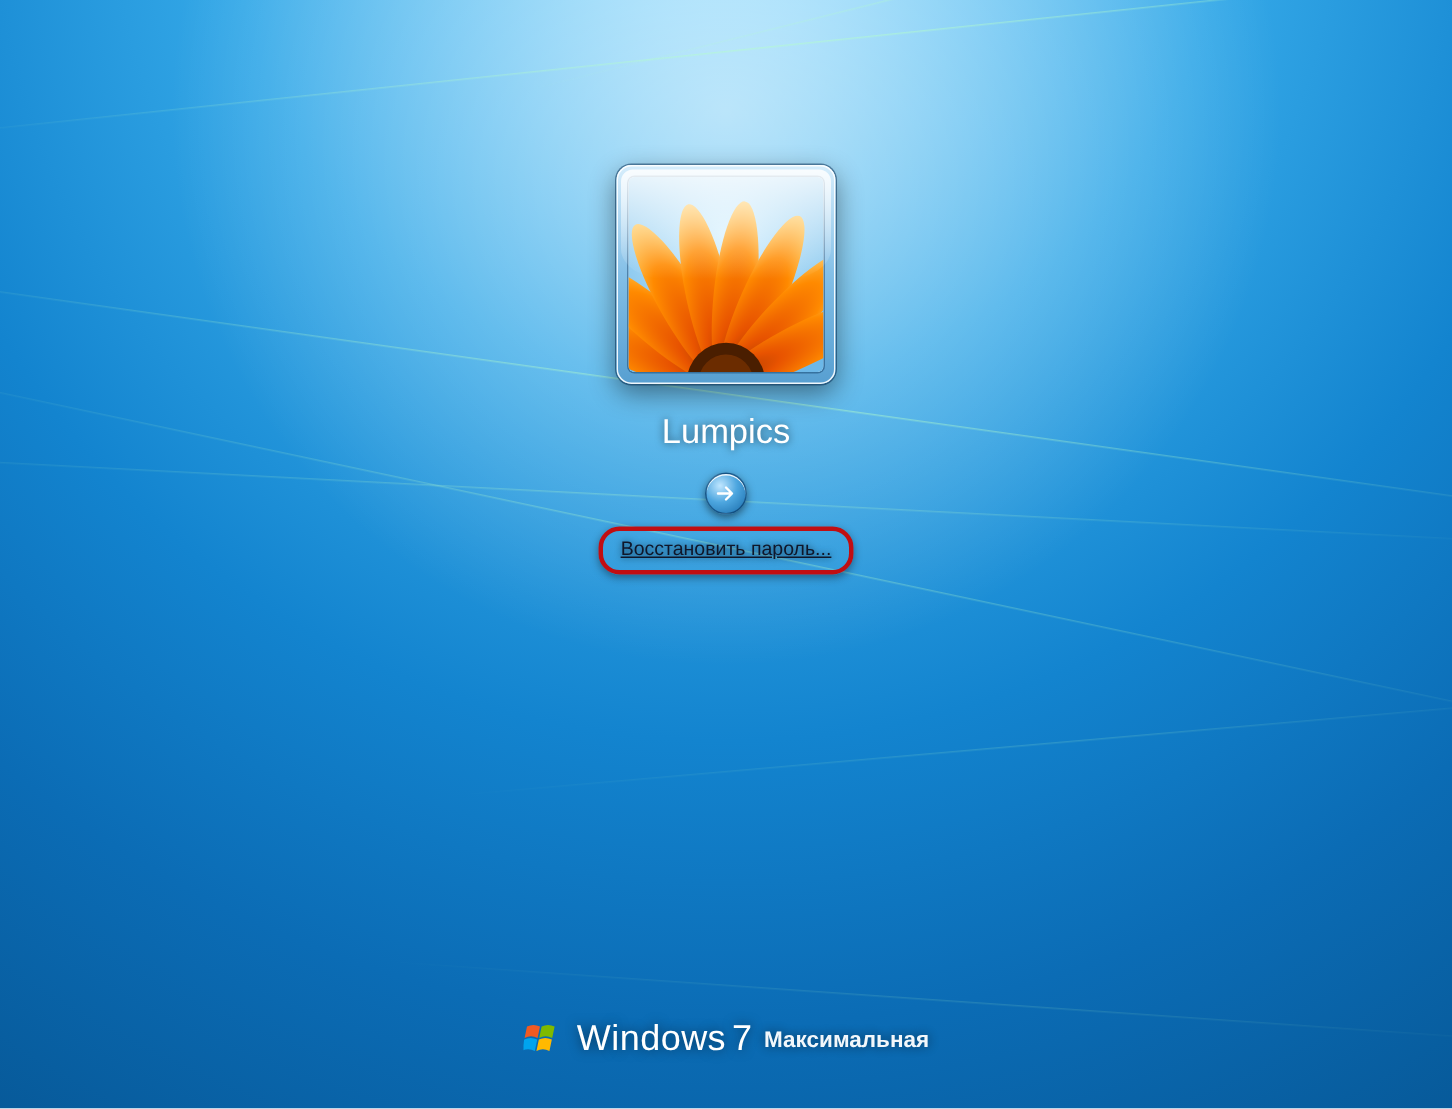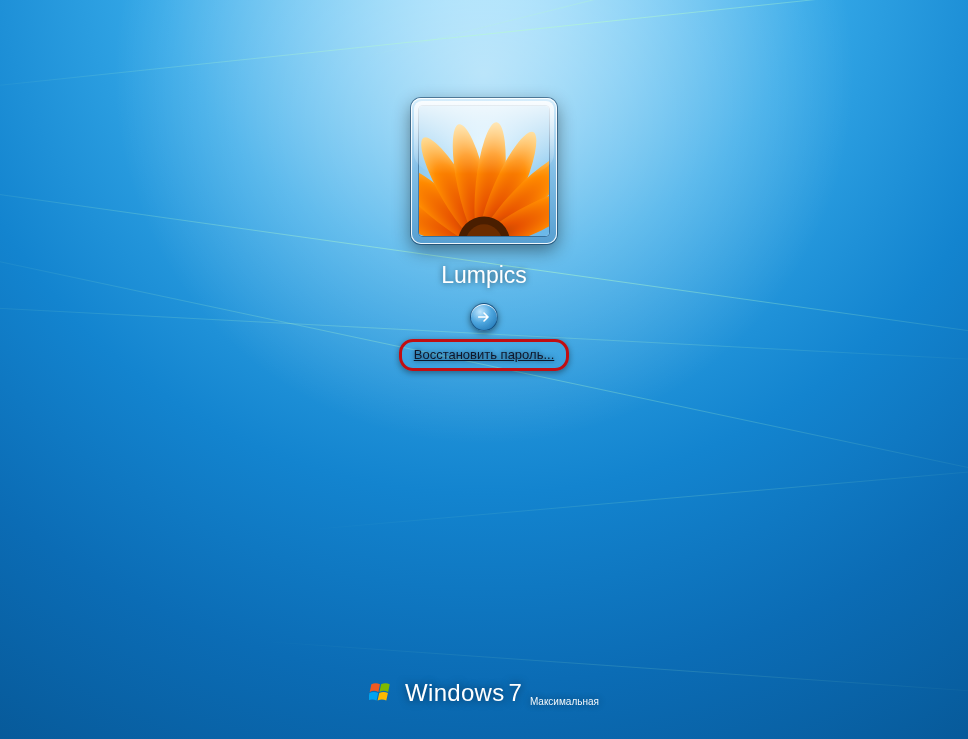--- a/index.html
+++ b/index.html
@@ -33,21 +33,21 @@
   .ray.r2 { width: 1200px; top: 90px;  left: -50px;  transform: rotate(-6deg); opacity:0.9; }
   .ray.r3 { width: 1200px; top: 300px; left: -150px; transform: rotate(3deg); opacity:0.5; }
   .ray.r4 { width: 1200px; top: 240px; left: -100px; transform: rotate(12deg); opacity:0.6; }
   .ray.r5 { width: 800px;  top: 530px; left: 300px;  transform: rotate(-5deg); opacity:0.3; }
   .ray.r6 { width: 800px;  top: 640px; left: 250px;  transform: rotate(4deg); opacity:0.25; }
   .ray.r7 { width: 700px;  top: 60px;  left: 350px;  transform: rotate(-14deg); opacity:0.7; }
 
   .login {
     position: absolute;
     left: 0; right: 0;
-    top: 98px;
+    top: 110px;
     display: flex;
     flex-direction: column;
     align-items: center;
   }
 
   
   .tile-frame {
     width: 146px;
     height: 146px;
     border-radius: 10px;
@@ -141,24 +141,24 @@
     bottom: 32px;
     left: 0; right: 0;
     display:flex;
     align-items:center;
     justify-content:center;
     gap: 10px;
     color:#fff;
     text-shadow: 0 0 8px rgba(0,0,0,0.55);
   }
   .win-logo { width:26px; height:26px; display:block; }
-  .brand-text { display:flex; align-items:flex-end; gap:4px; }
+  .brand-text { display:flex; align-items:center; gap:4px; }
   .brand-main { font-size: 24px; font-weight:400; letter-spacing:0.3px; }
   .brand-num  { font-size: 24px; font-weight:300; }
-  .brand-edition { font-size: 10px; font-weight:400; margin-left:4px; opacity:0.95; }
+  .brand-edition { font-size: 15px; font-weight:700; margin-left:4px; opacity:0.95; }
 </style>
 </head>
 <body>
 
 <div class="bg"></div>
 <div class="ray r1"></div>
 <div class="ray r2"></div>
 <div class="ray r3"></div>
 <div class="ray r4"></div>
 <div class="ray r5"></div>

